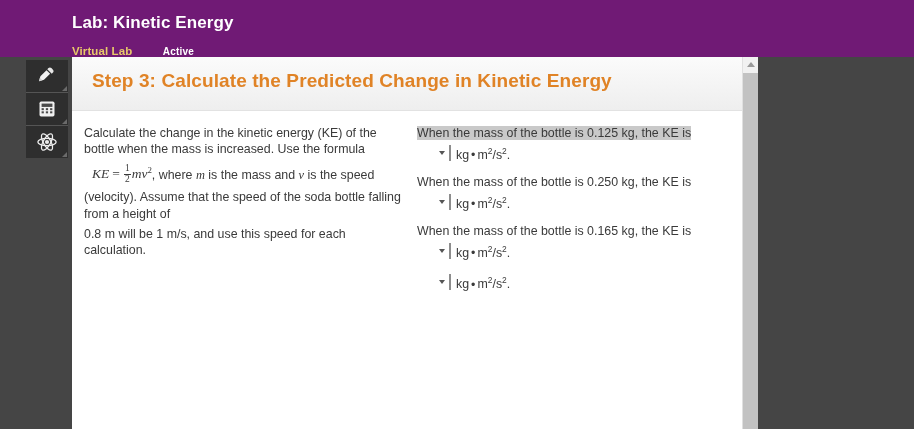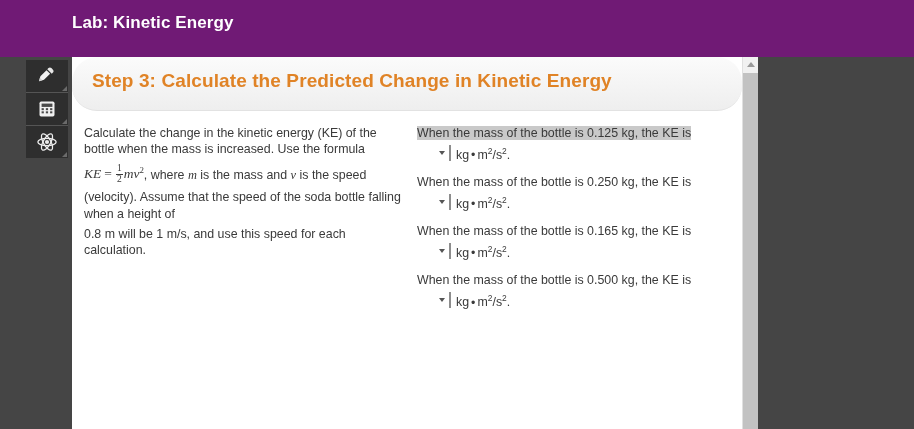--- a/index.html
+++ b/index.html
@@ -92,21 +92,20 @@
     width: 670px;
     height: 372px;
     background: #ffffff;
     overflow: hidden;
   }
   .panel-header {
     position: relative;
     height: 53px;
     background: linear-gradient(to bottom, #fbfbfb 0%, #f4f4f4 55%, #eeeeee 100%);
     border-bottom: 1px solid #e2e2e2;
-    border-radius: 25px;
   }
   .panel-header .step-title {
     position: absolute;
     left: 20px;
     top: 13px;
     color: #e08326;
     font-size: 19px;
     font-weight: bold;
     letter-spacing: 0.1px;
     white-space: nowrap;
@@ -130,20 +129,21 @@
     line-height: 16.4px;
   }
   .col-left p { margin: 0 0 9px 0; }
   .col-left p.tight { margin-bottom: 4px; }
 
   .formula {
     font-family: "Liberation Serif", serif;
     font-style: italic;
     font-size: 13.5px;
     white-space: nowrap;
+    margin-left: 8px;
   }
   .frac {
     display: inline-block;
     vertical-align: -0.42em;
     text-align: center;
     font-size: 9.5px;
     line-height: 1.05;
     font-style: normal;
     margin: 0 1px;
   }
@@ -236,20 +236,24 @@
     height: 356px;
     background: #c2c2c2;
     cursor: pointer;
   }
 </style>
 </head>
 <body>
 
 <div class="app-header">
   <div class="app-title">Lab: Kinetic Energy</div>
+  <div class="subtitle-row">
+    <span class="sub-lab">Virtual Lab</span>
+    <span class="sub-status">Active</span>
+  </div>
 </div>
 
 <div class="tool-rail">
 
   <div class="tool-btn">
     <span>
       <svg width="22" height="22" viewBox="0 0 24 24">
         <path d="M16.8 3.4c-.9-.9-2.3-.9-3.2 0l-1.3 1.3 4.9 4.9 1.3-1.3c.9-.9.9-2.3 0-3.2l-1.7-1.7z" fill="#e6e6e6"></path>
         <path d="M11.5 5.6l-6.7 6.7-1.4 5.3 5.3-1.4 6.7-6.7-3.9-3.9z" fill="#f2f2f2"></path>
         <path d="M4.2 13.8l-1 3.8 3.8-1-2.8-2.8z" fill="#cfcfcf"></path>
@@ -296,21 +300,21 @@
   <div class="panel-body">
 
     <div class="col-left">
       <p class="tight">
         <span>Calculate the change in the kinetic energy (KE) of the bottle when the mass is increased. Use the formula</span>
       </p>
       <p class="tight">
         <span class="formula"><span class="mvar">KE</span><span style="font-style:normal;padding:0 3px;">=</span><span class="frac"><span class="num">1</span><span class="den">2</span></span><span class="mvar">m</span><span class="mvar">v</span><sup class="ex">2</sup></span><span>, where </span><span class="mvar">m</span><span> is the mass and </span><span class="mvar">v</span><span> is the speed</span>
       </p>
       <p class="tight">
-        <span>(velocity). Assume that the speed of the soda bottle falling when a height of</span>
+        <span>(velocity). Assume that the speed of the soda bottle falling from a height of</span>
       </p>
       <p>
         <span>0.8 m will be 1 m/s, and use this speed for each calculation.</span>
       </p>
     </div>
 
     <div class="col-right">
 
       <div class="qblock">
         <span class="qtext selected">When the mass of the bottle is 0.125 kg, the KE is</span>
@@ -342,21 +346,20 @@
           <span class="select-wrap">
             <span class="select-box" style="width:55px;">
               <span class="caret"></span>
             </span>
           </span>
           <span class="unit"><span>kg</span><span class="dot">•</span><span>m</span><sup class="u">2</sup><span>/s</span><sup class="u">2</sup><span>.</span></span>
         </div>
       </div>
 
       <div class="qblock">
-        <span class="qtext">When the mass of the bottle is 0.500 kg, the KE is</span>
         <div class="answer-line">
           <span class="select-wrap">
             <span class="select-box" style="width:38px;">
               <span class="caret"></span>
             </span>
           </span>
           <span class="unit"><span>kg</span><span class="dot">•</span><span>m</span><sup class="u">2</sup><span>/s</span><sup class="u">2</sup><span>.</span></span>
         </div>
       </div>
 

